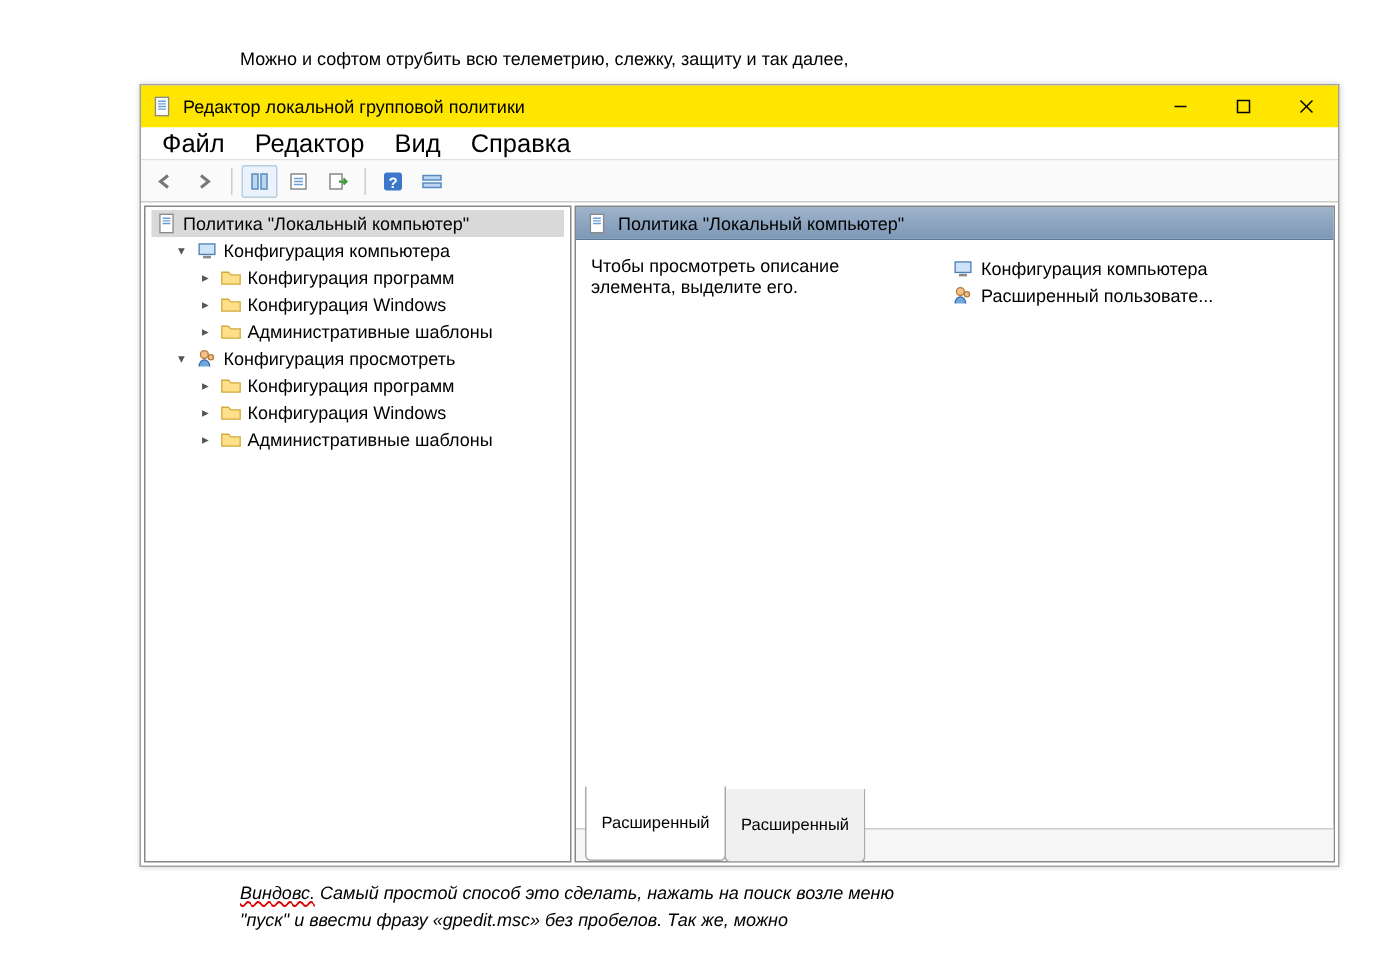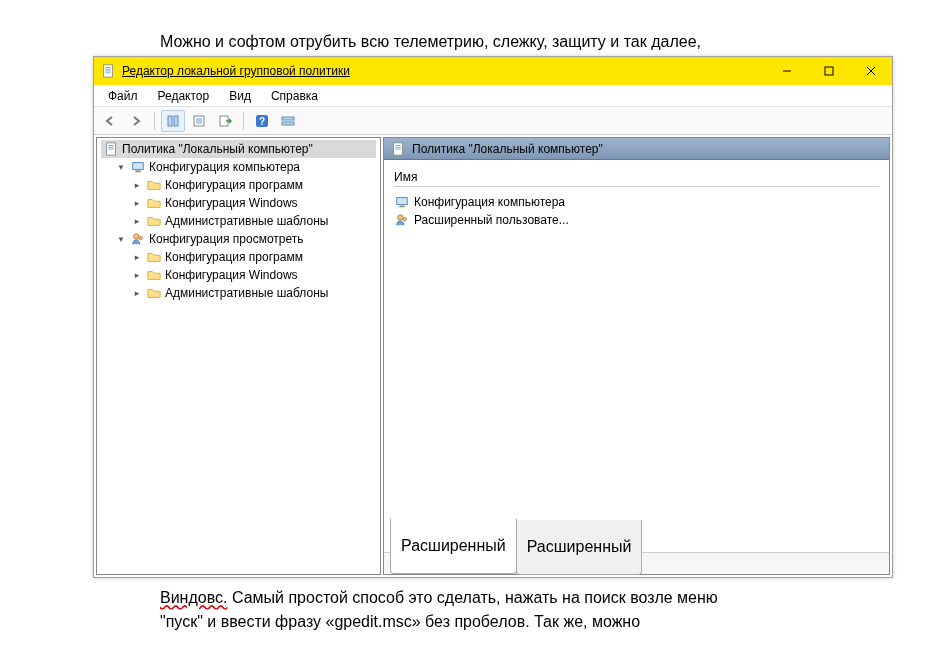--- a/index.html
+++ b/index.html
@@ -10,27 +10,27 @@
     background: #fff;
     color: #000;
     width: 926px;
     height: 646px;
     overflow: hidden;
     position: relative;
   }
   .bg-text {
     position: absolute;
     left: 160px;
-    font-size: 16px;
+    font-size: 12px;
     color: #000;
     font-family: Arial, sans-serif;
     line-height: 1.5;
   }
   .bg-top { top: 30px; width: 660px; }
-  .bg-bottom { top: 586px; width: 660px; }
+  .bg-bottom { top: 586px; width: 660px; font-style: italic; }
   .underline-red { text-decoration: underline; text-decoration-color: #d00; text-decoration-style: wavy; }
 
   .window {
     position: absolute;
     left: 93px;
     top: 56px;
     width: 800px;
     height: 522px;
     border: 1px solid #a0a0a0;
     background: #fff;
@@ -43,42 +43,42 @@
     background: #ffe600;
     display: flex;
     align-items: center;
     padding-left: 6px;
   }
   .title-icon {
     width: 16px; height: 16px;
     display: inline-flex; align-items: center; justify-content: center;
     margin-right: 6px;
   }
-  .title-text { font-size: 12px; color: #000; flex: 1; text-decoration: underline; }
+  .title-text { font-size: 12px; color: #000; flex: 1; }
   .win-controls { display: flex; height: 100%; }
   .win-btn {
     width: 42px; height: 100%;
     display: flex; align-items: center; justify-content: center;
     font-size: 11px;
     color: #000;
   }
   .win-btn svg { stroke: #000; }
 
   .menubar {
     height: 22px;
     display: flex;
     align-items: center;
     padding: 0 6px;
     gap: 4px;
     border-bottom: 1px solid #e0e0e0;
     background: #fff;
   }
   .menu-item {
     padding: 2px 8px;
-    font-size: 12px;
+    font-size: 17px;
   }
 
   .toolbar {
     height: 28px;
     display: flex;
     align-items: center;
     padding: 0 4px;
     gap: 2px;
     border-bottom: 1px solid #ccc;
     background: #fafafa;
@@ -187,21 +187,21 @@
     padding-left: 6px;
     border-top: 1px solid #ccc;
     background: #f6f6f6;
   }
   .tab {
     border: 1px solid #aaa;
     border-top: none;
     border-bottom-left-radius: 4px;
     border-bottom-right-radius: 4px;
     padding: 18px 10px;
-    font-size: 16px;
+    font-size: 11px;
     background: #f0f0f0;
     margin-right: -1px;
     position: relative;
     top: 1px;
   }
   .tab.active {
     background: #fff;
     border-top: 1px solid #fff;
     top: 0;
   }
@@ -410,22 +410,24 @@
           <svg width="14" height="14" viewBox="0 0 16 16">
               <rect x="3" y="1" width="10" height="14" fill="#fff" stroke="#888"></rect>
               <line x1="5" y1="4" x2="11" y2="4" stroke="#6aa0d8"></line>
               <line x1="5" y1="6" x2="11" y2="6" stroke="#6aa0d8"></line>
               <line x1="5" y1="8" x2="11" y2="8" stroke="#6aa0d8"></line>
             </svg>
         </span>
         <span class="rh-text">Политика "Локальный компьютер"</span>
       </div>
       <div class="right-body">
+        <div class="desc-col">
+          <span>Чтобы просмотреть описание элемента, выделите его.</span>
+        </div>
         <div class="list-col">
-          <div class="list-header">Имя</div>
           <div class="list-item-row">
             <span class="tree-icon">
               <svg width="14" height="14" viewBox="0 0 16 16">
                   <rect x="2" y="3" width="12" height="8" fill="#cde4f7" stroke="#4a7fb5"></rect>
                   <rect x="5" y="12" width="6" height="2" fill="#888"></rect>
                 </svg>
             </span>
             <span>Конфигурация компьютера</span>
           </div>
           <div class="list-item-row">

